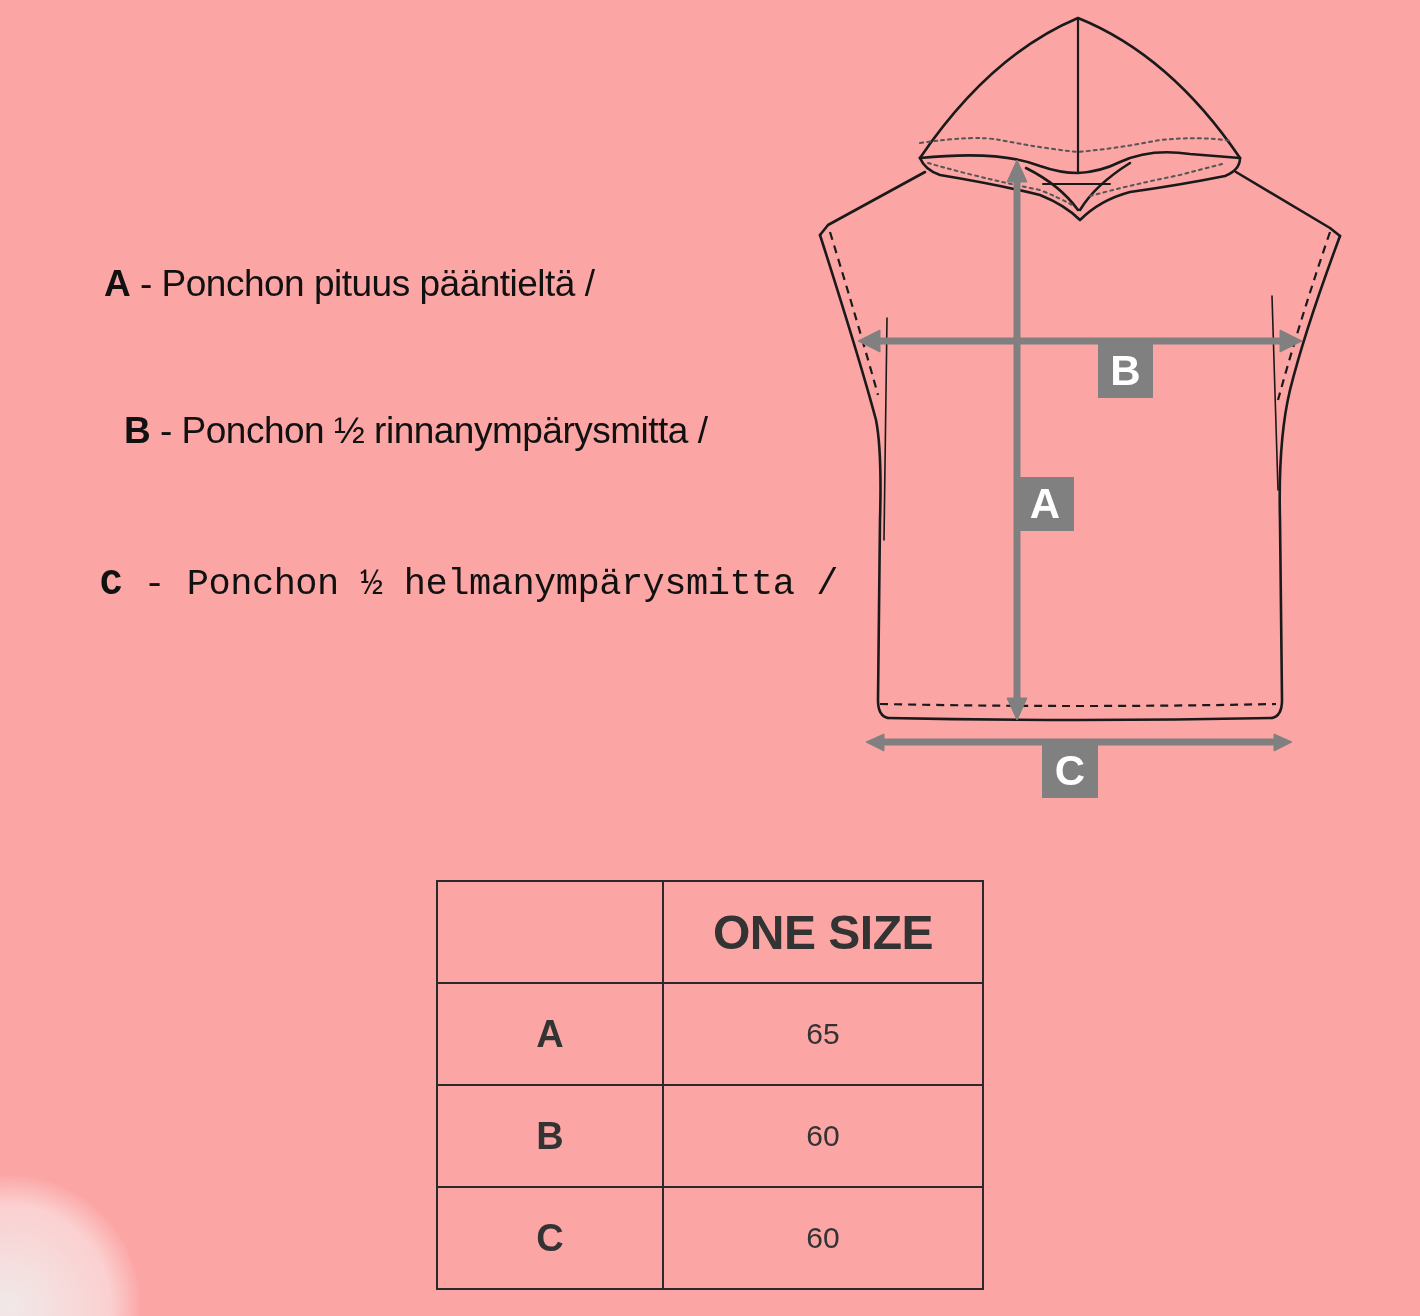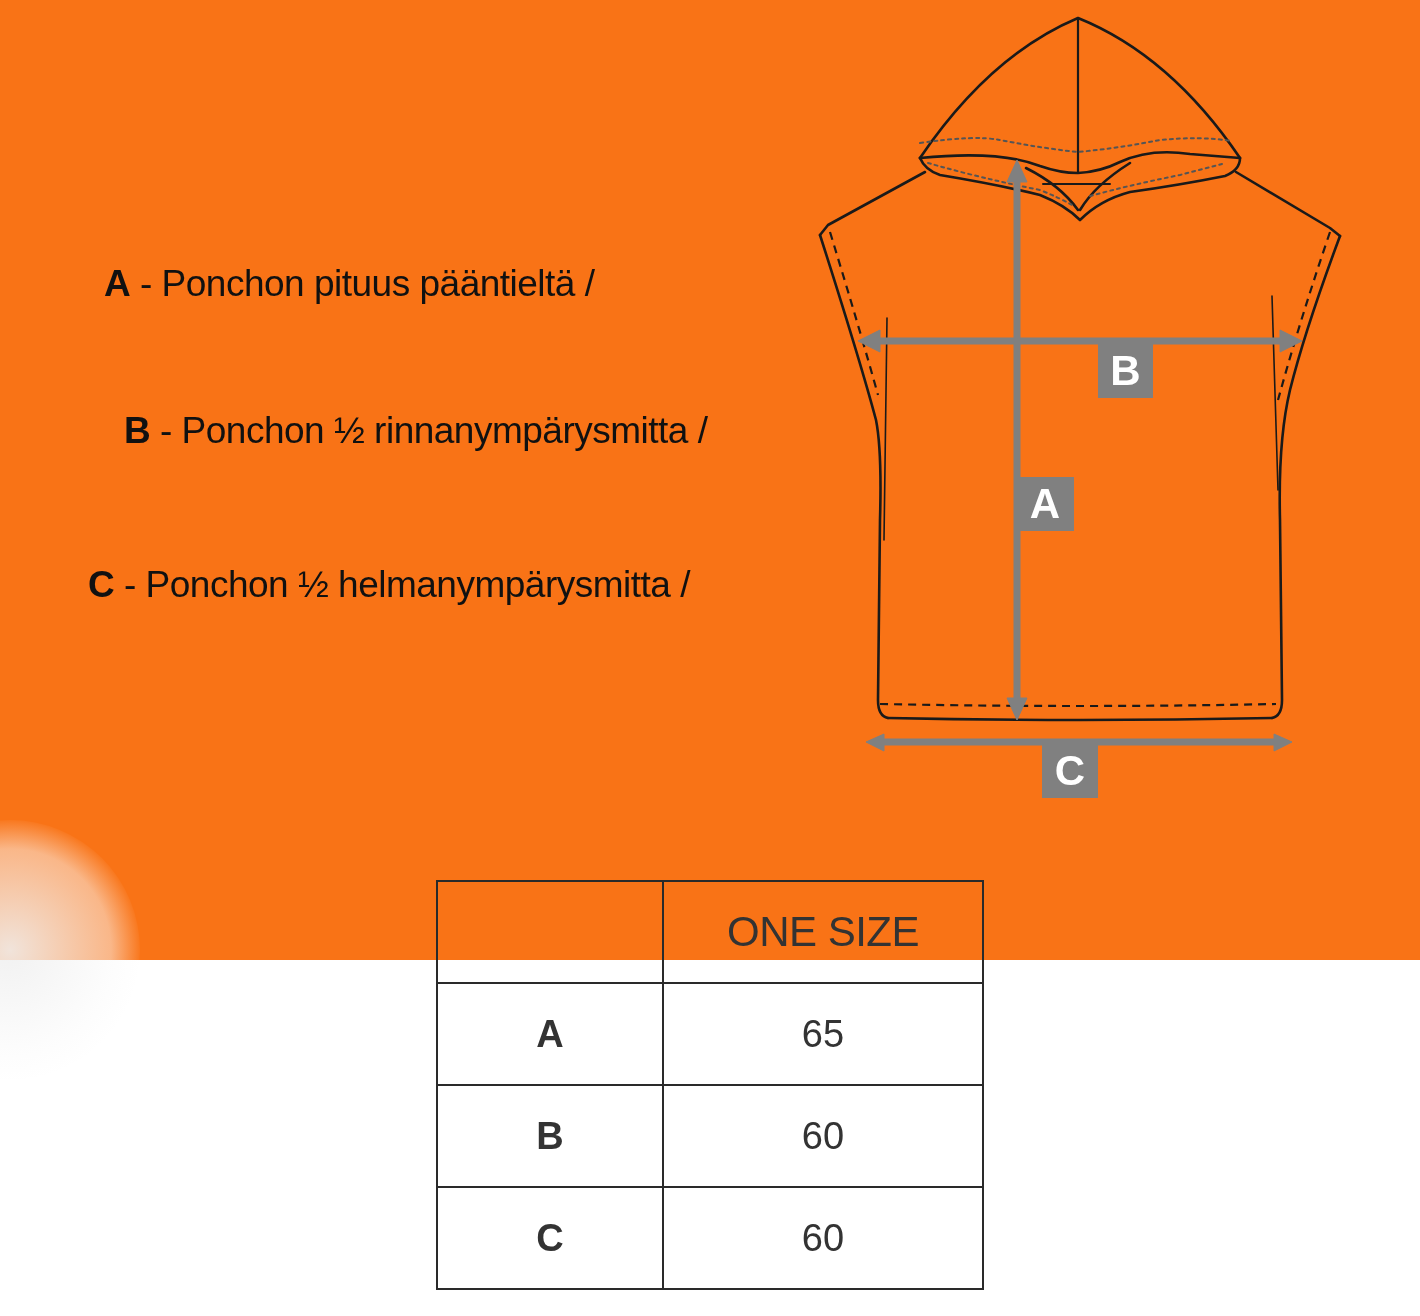--- a/index.html
+++ b/index.html
@@ -7,22 +7,22 @@
       width: 1420px;
       height: 1316px;
       background: #ffffff;
       overflow: hidden;
       font-family: "Liberation Sans", sans-serif;
       color: #111111;
     }
     .page {
       position: relative;
       width: 1420px;
-      height: 960px;
-      background: #f97316;
+      height: 1316px;
+      background: #fca5a5;
     }
     .corner-shade {
       position: absolute;
       left: -120px;
       bottom: -120px;
       width: 260px;
       height: 260px;
       border-radius: 50%;
       background: radial-gradient(circle, rgba(240,240,240,0.9) 0%, rgba(250,250,250,0.5) 55%, rgba(255,255,255,0) 72%);
     }
@@ -43,21 +43,21 @@
     .legend-item .key {
       font-weight: bold;
     }
     .legend-item .line2 {
       display: block;
     }
     .legend-item-a { left: 104px; top: 260px; }
     .legend-item-a .line2 { padding-left: 66px; }
     .legend-item-b { left: 100px; top: 407px; margin-left: 24px; }
     .legend-item-b .line2 { padding-left: 65px; }
-    .legend-item-c { left: 88px; top: 561px; }
+    .legend-item-c { left: 100px; top: 561px; font-family: Liberation Mono, monospace; }
     .legend-item-c .line2 { padding-left: 65px; }
 
     
     .diagram {
       position: absolute;
       left: 0;
       top: 0;
       width: 1420px;
       height: 820px;
     }
@@ -84,31 +84,31 @@
     .size-table td, .size-table th {
       border: 2px solid #2a2a2a;
       text-align: center;
       vertical-align: middle;
       height: 102px;
       color: #333333;
     }
     .size-table .col-label { width: 226px; }
     .size-table .col-value { width: 320px; }
     .size-table th {
-      font-weight: normal;
-      font-size: 42px;
+      font-weight: bold;
+      font-size: 48px;
       letter-spacing: -0.5px;
       text-align: center;
     }
     .size-table td.row-key {
       font-weight: bold;
       font-size: 38px;
     }
     .size-table td.row-val {
-      font-size: 38px;
+      font-size: 30px;
     }
   </style>
 </head>
 <body>
 
 <div class="page">
   <div class="corner-shade"></div>
 
   <div class="legend">
     <div class="legend-item legend-item-a">

